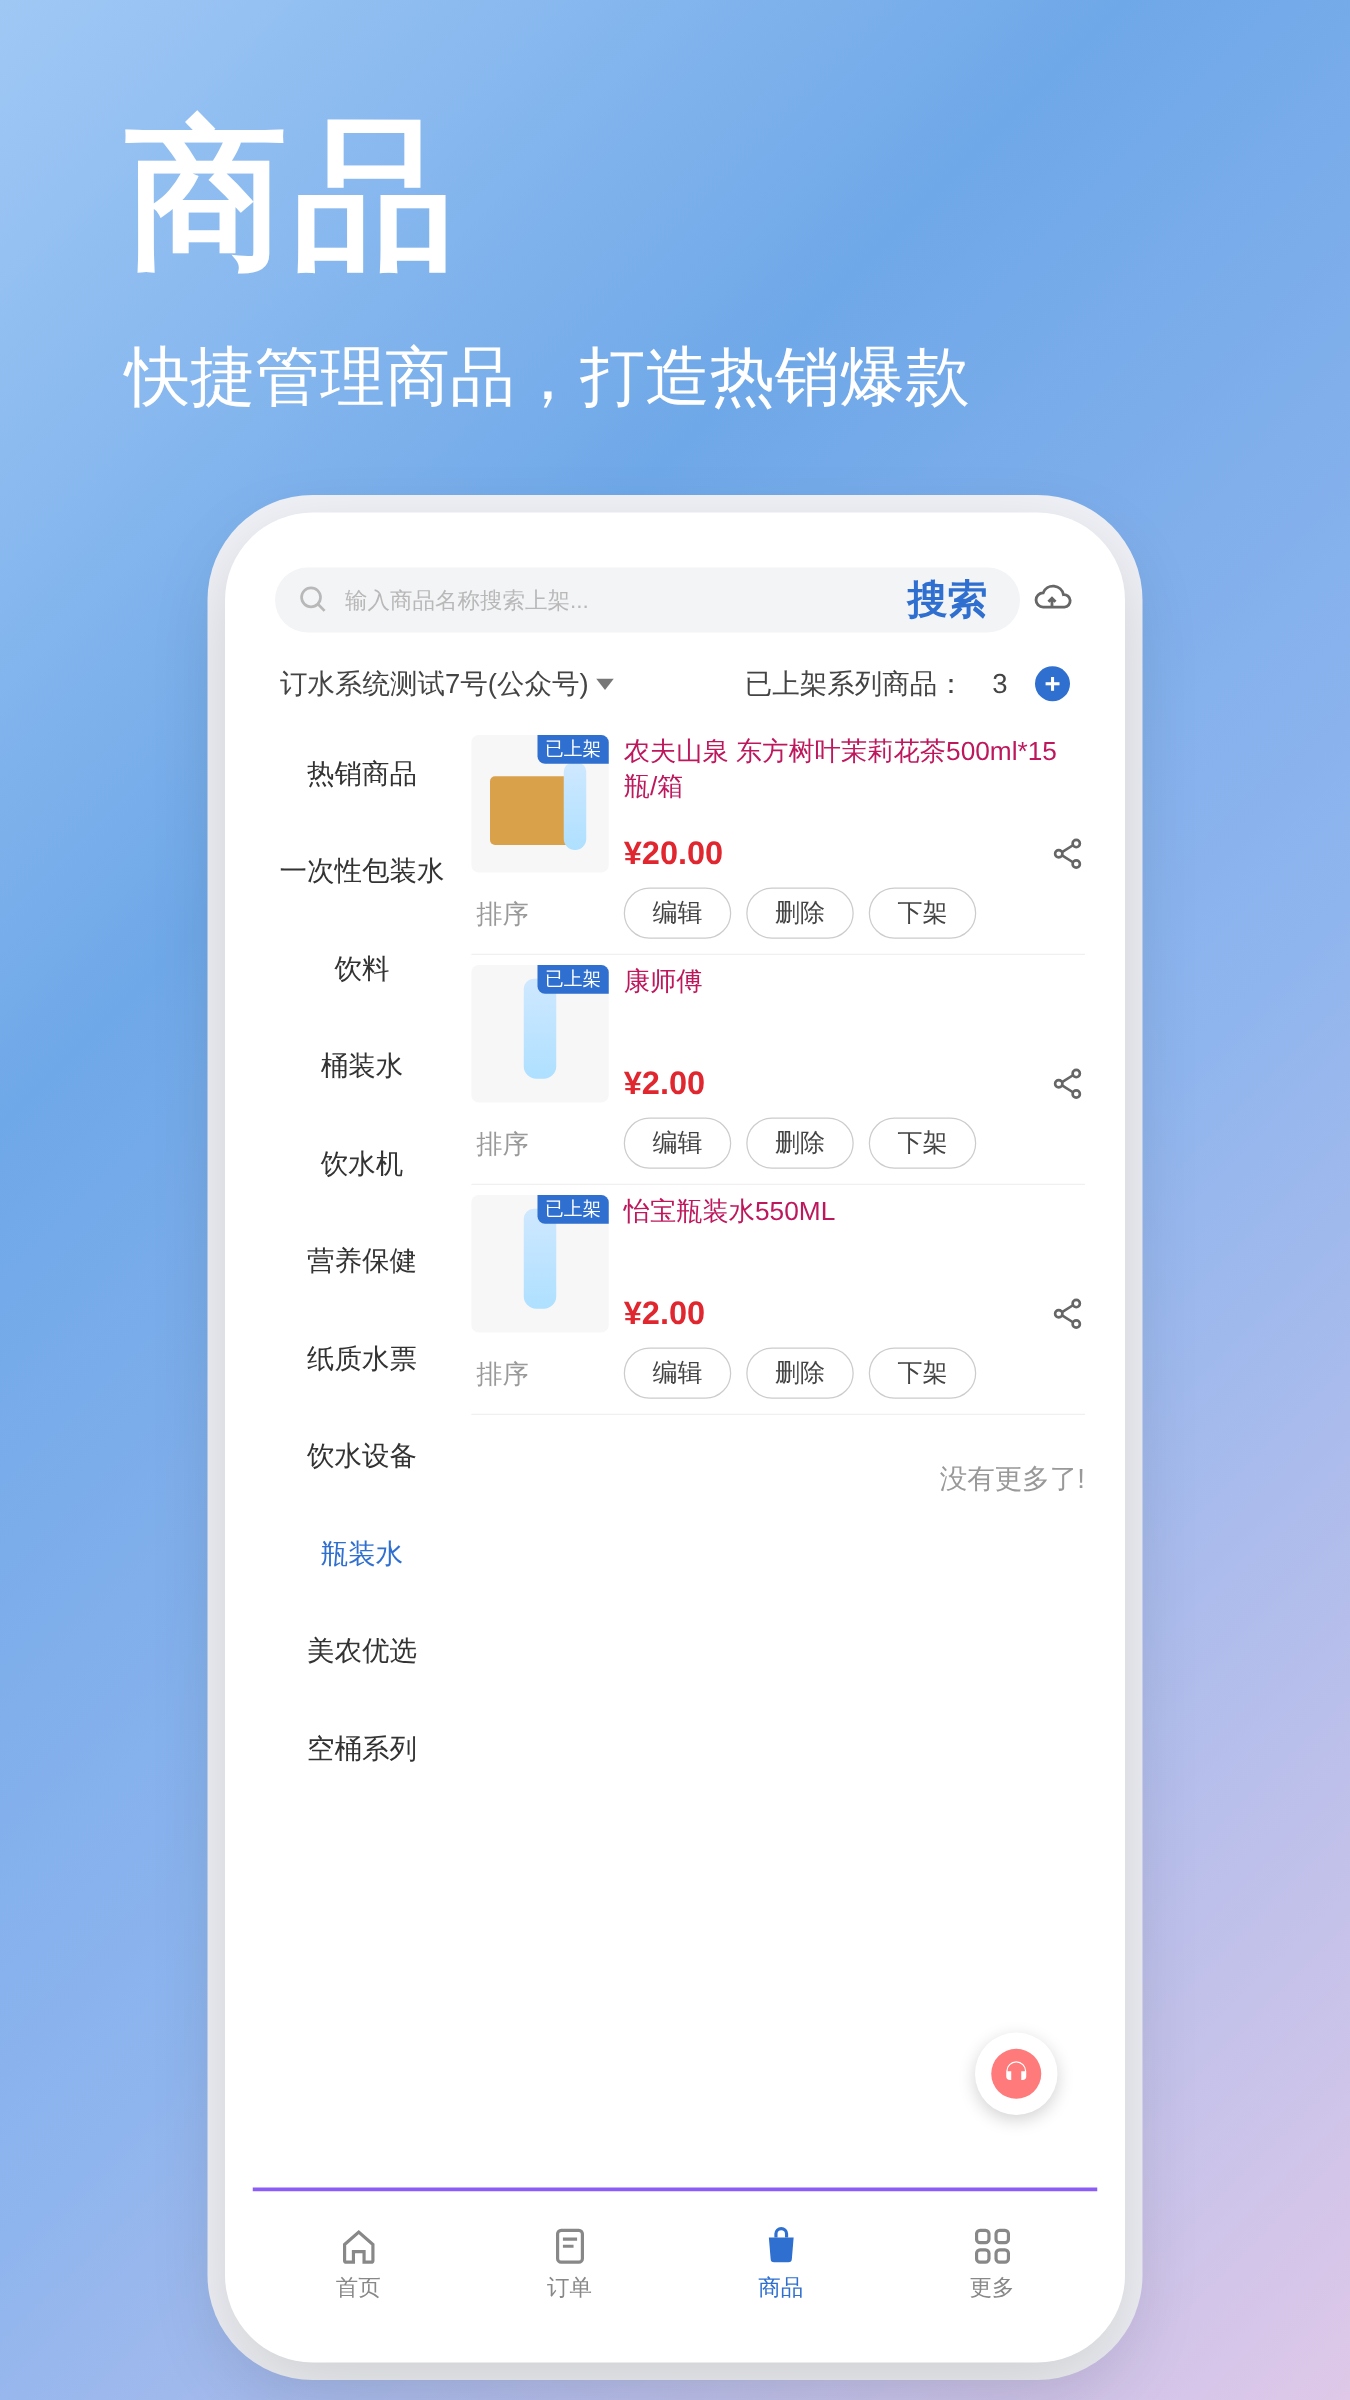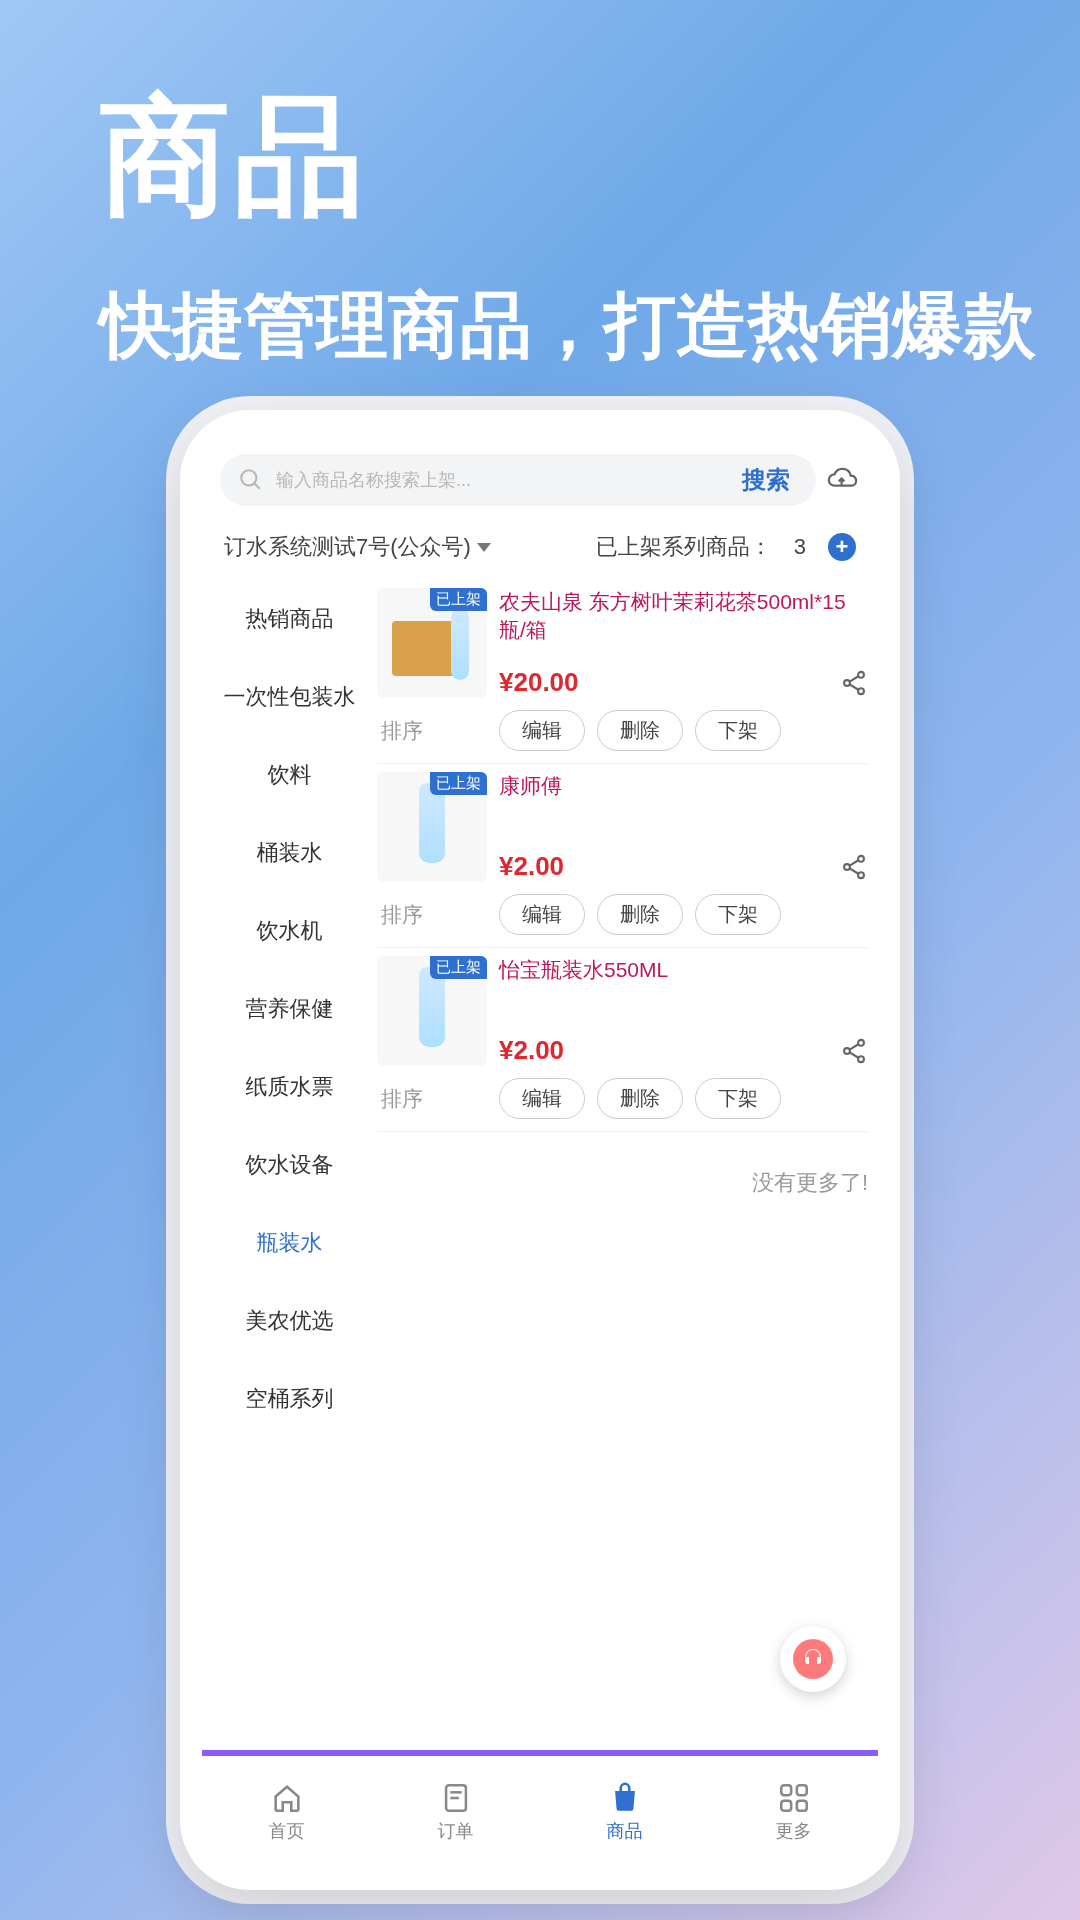--- a/index.html
+++ b/index.html
@@ -15,24 +15,24 @@
       position: absolute;
       top: 70px;
       left: 100px;
       font-size: 130px;
       font-weight: 700;
       color: #fff;
       letter-spacing: 4px;
     }
     .hero-subtitle {
       position: absolute;
-      top: 278px;
+      top: 267px;
       left: 100px;
-      font-size: 72px;
-      font-weight: 700;
+      font-size: 52px;
+      font-weight: 400;
       color: #fff;
     }
     .phone {
       position: absolute;
       top: 410px;
       left: 50%;
       transform: translateX(-50%);
       width: 720px;
       height: 1480px;
       background: #fff;
@@ -60,21 +60,21 @@
       display: flex;
       align-items: center;
       background: #f3f4f6;
       border-radius: 26px;
       height: 52px;
       padding: 0 18px;
       gap: 12px;
     }
     .search-icon { width: 26px; height: 26px; color: #b8b8b8; }
     .search-placeholder { color: #b8b8b8; font-size: 18px; flex: 1; }
-    .search-btn { color: #2F6FD0; font-size: 24px; font-weight: 600; padding: 0 8px; }
+    .search-btn { color: #2F6FD0; font-size: 32px; font-weight: 600; padding: 0 8px; }
     .cloud-icon { width: 34px; height: 34px; color: #666; }
     .sub-header {
       display: flex;
       align-items: center;
       justify-content: space-between;
       padding: 14px 22px 18px 22px;
       font-size: 22px;
       color: #444;
     }
     .drop { display: flex; align-items: center; gap: 6px; }
@@ -137,21 +137,21 @@
       bottom: 176px;
       width: 66px; height: 66px;
       border-radius: 50%;
       background: #fff;
       box-shadow: 0 4px 14px rgba(0,0,0,0.18);
       display: flex; align-items: center; justify-content: center;
     }
     .fab-inner { width: 40px; height: 40px; border-radius: 50%; background: #ff7a7a; display:flex; align-items:center; justify-content:center; }
     .navbar {
       height: 118px;
-      border-top: 6px solid #8b5cf6;
+      border-top: 3px solid #8b5cf6;
       display: flex;
       align-items: center;
       justify-content: space-around;
       background: #fff;
     }
     .nav-item { display: flex; flex-direction: column; align-items: center; gap: 4px; color: #888; }
     .nav-item.active { color: #2F6FD0; }
     .nav-icon { width: 34px; height: 34px; }
     .nav-label { font-size: 18px; }
     .bottle { position:absolute; left:50%; top:10%; transform:translateX(-50%); width:26px; height:80px; background:linear-gradient(#cfe8ff,#aee0ff); border-radius:8px 8px 10px 10px; }

